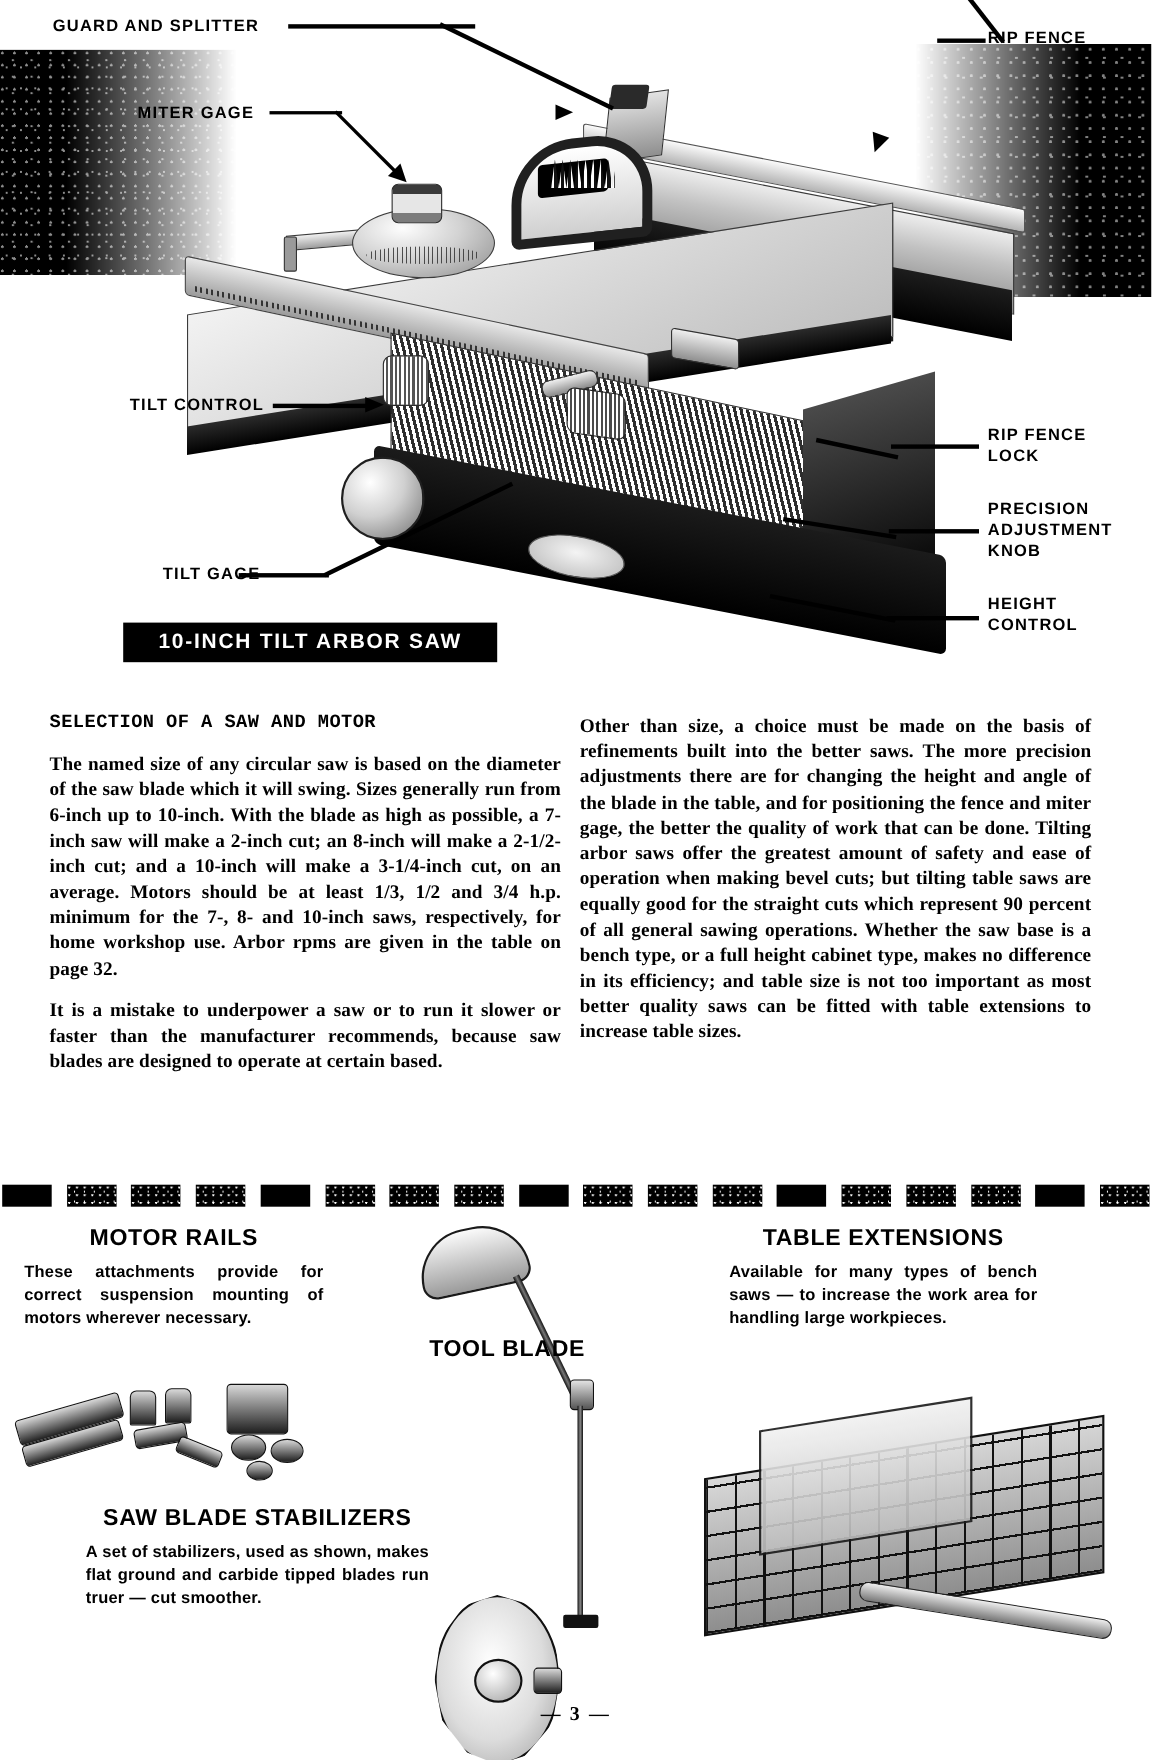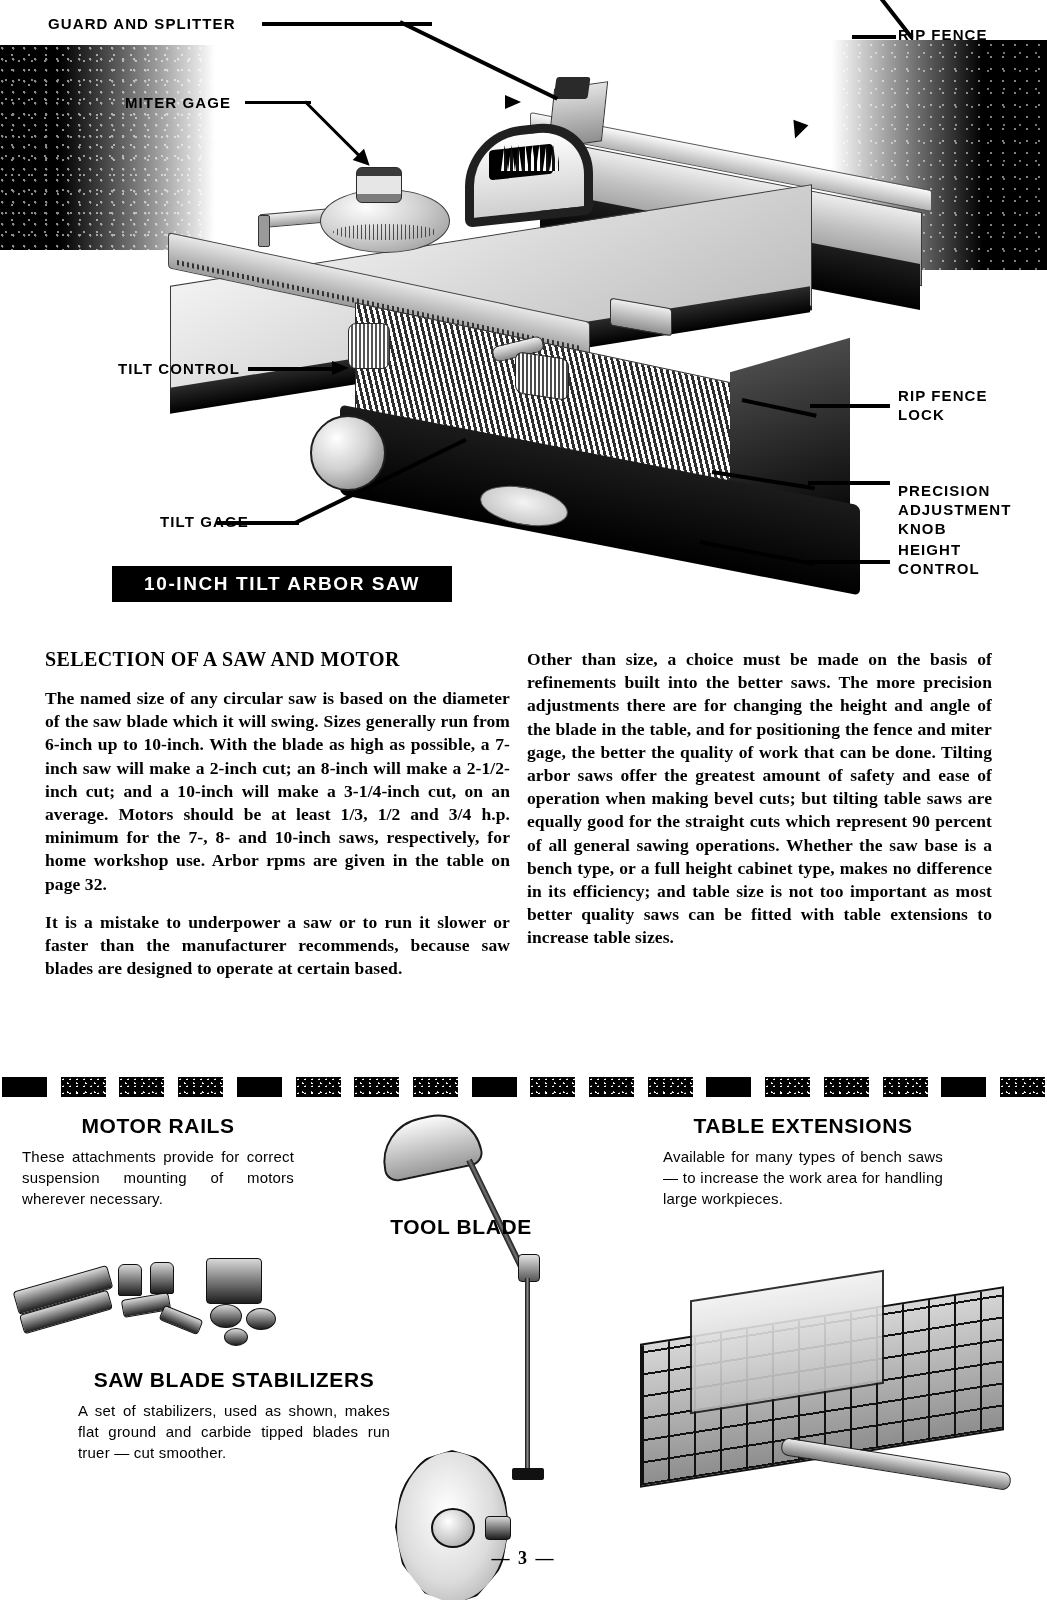--- a/index.html
+++ b/index.html
@@ -240,23 +240,23 @@
     font-size:19px;
     letter-spacing:1.6px;
   }
 
   
   .cols { position:absolute; left:0; top:648px; width:1047px; height:400px; }
   .col { position:absolute; width:465px; }
   .col-left { left:45px; }
   .col-right { left:527px; }
   .sec-head {
-    font-family:Liberation Serif, serif;
+    font-family:Liberation Mono, monospace;
     font-weight:700;
-    font-size:20px;
+    font-size:17px;
     letter-spacing:.4px;
     margin:0 0 16px 0;
   }
   .para {
     font-family:"Liberation Serif", serif;
     font-size:17.5px;
     line-height:23.2px;
     text-align:justify;
     margin:0 0 15px 0;
     font-weight:600;
@@ -283,21 +283,21 @@
   .acc-head {
     font-family:"Liberation Sans", sans-serif;
     font-weight:700;
     font-size:21px;
     letter-spacing:.6px;
     text-align:center;
     margin:0 0 8px 0;
   }
   .acc-body {
     font-family:"Liberation Sans", sans-serif;
-    font-weight:400;
+    font-weight:700;
     font-size:15px;
     line-height:21px;
     text-align:justify;
     margin:0;
     letter-spacing:.2px;
   }
   .blk { position:absolute; }
   .blk-motor { left:22px; top:14px; width:272px; }
   .blk-tool  { left:325px; top:115px; width:272px; }
   .blk-table { left:663px; top:14px; width:280px; }
@@ -452,24 +452,24 @@
     <div class="leader" style="left:808px;top:481px;width:82px;height:4px;"></div>
     <div class="leader" style="left:712px;top:470px;width:104px;height:4px;transform:rotate(9deg);transform-origin:left center;"></div>
 
     <div class="leader" style="left:806px;top:560px;width:84px;height:4px;"></div>
     <div class="leader" style="left:700px;top:540px;width:116px;height:4px;transform:rotate(11deg);transform-origin:left center;"></div>
 
     <div class="callout" style="left:48px;top:14px;">GUARD AND SPLITTER</div>
     <div class="callout" style="left:125px;top:93px;">MITER GAGE</div>
     <div class="callout" style="left:898px;top:25px;">RIP FENCE</div>
     <div class="callout" style="left:118px;top:359px;">TILT CONTROL</div>
-    <div class="callout" style="left:160px;top:512px;">TILT GAGE</div>
+    <div class="callout" style="left:148px;top:512px;">TILT GAGE</div>
     <div class="callout" style="left:898px;top:386px;">RIP FENCE
 LOCK</div>
-    <div class="callout" style="left:898px;top:453px;margin-top:28px;">PRECISION
+    <div class="callout" style="left:898px;top:453px;">PRECISION
 ADJUSTMENT
 KNOB</div>
     <div class="callout" style="left:898px;top:540px;">HEIGHT
 CONTROL</div>
 
     <div class="caption-bar">
       <span>10-INCH TILT ARBOR SAW</span>
     </div>
   </div>
 

